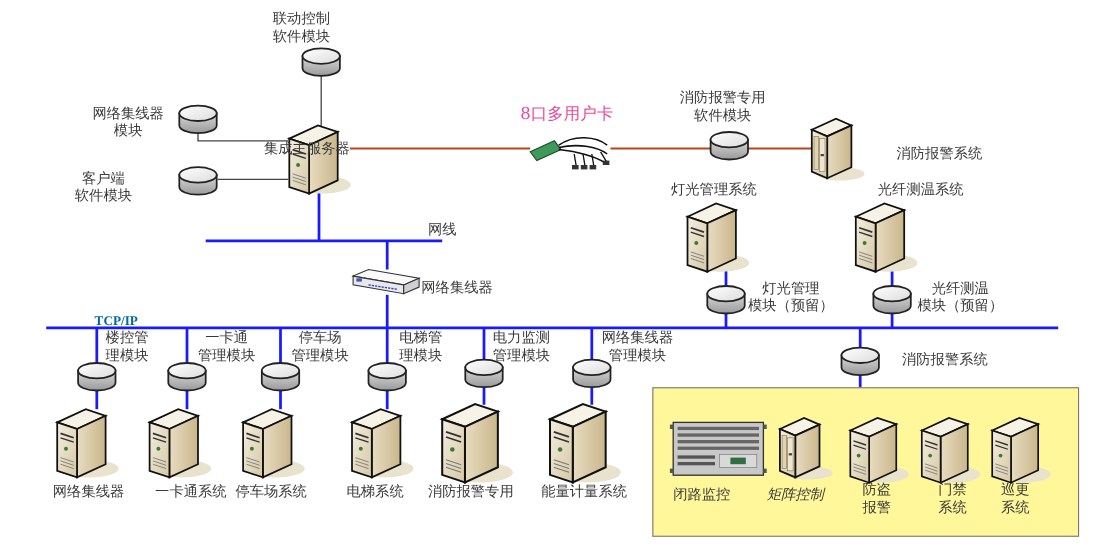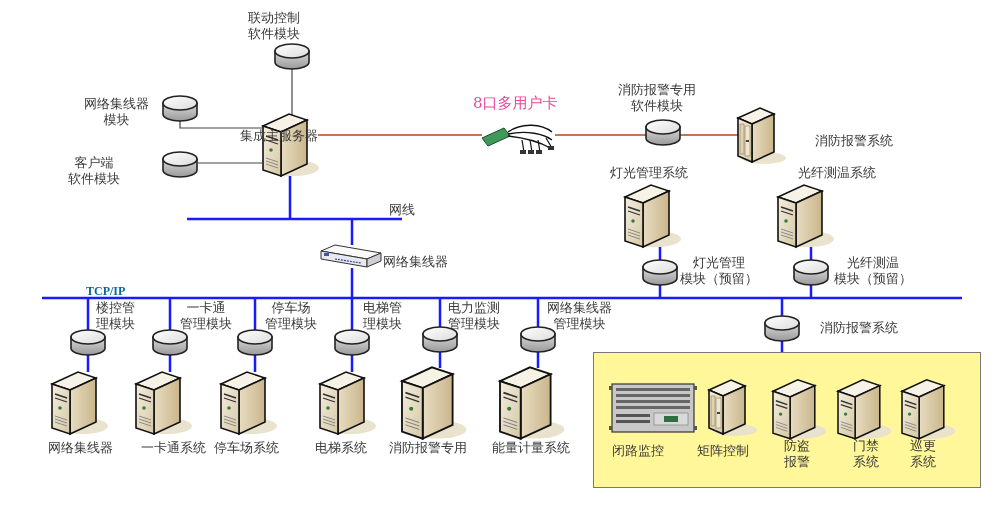--- a/index.html
+++ b/index.html
@@ -206,20 +206,20 @@
 管理模块</div>
 
   <div class="lbl" style="left:48px;top:440px;">网络集线器</div>
   <div class="lbl" style="left:141px;top:440px;">一卡通系统</div>
   <div class="lbl" style="left:214px;top:440px;">停车场系统</div>
   <div class="lbl" style="left:315px;top:440px;">电梯系统</div>
   <div class="lbl" style="left:389px;top:440px;">消防报警专用</div>
   <div class="lbl" style="left:492px;top:440px;">能量计量系统</div>
 
   <div class="lbl" style="left:612px;top:443px;">闭路监控</div>
-  <div class="lbl" style="left:697px;top:443px;">矩阵控制</div>
+  <div class="lbl" style="left:697px;top:443px;font-style:italic;">矩阵控制</div>
   <div class="lbl" style="left:784px;top:438px;">防盗
 报警</div>
   <div class="lbl" style="left:853px;top:438px;">门禁
 系统</div>
   <div class="lbl" style="left:910px;top:438px;">巡更
 系统</div>
 </div>
 
 </body></html>

